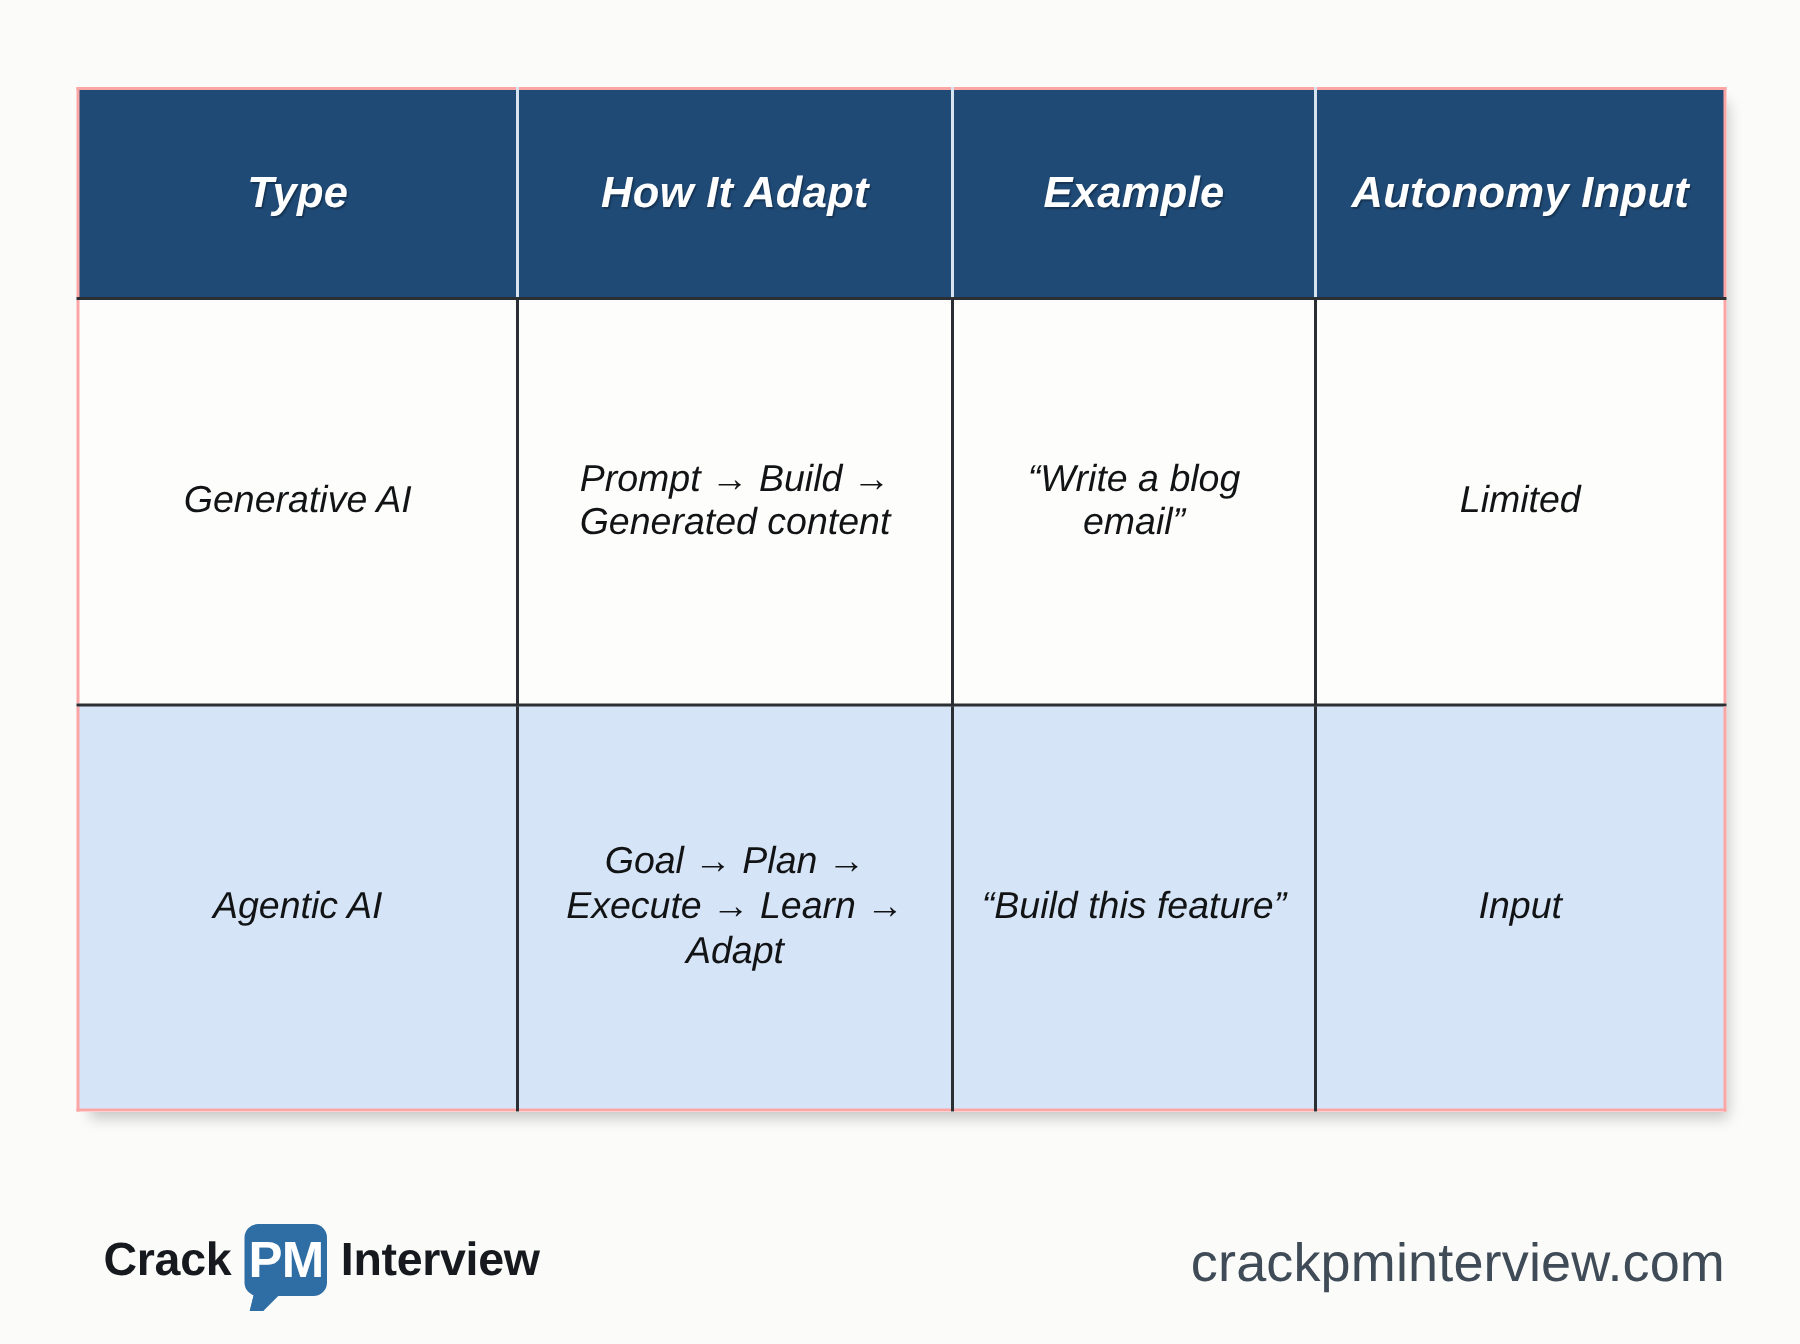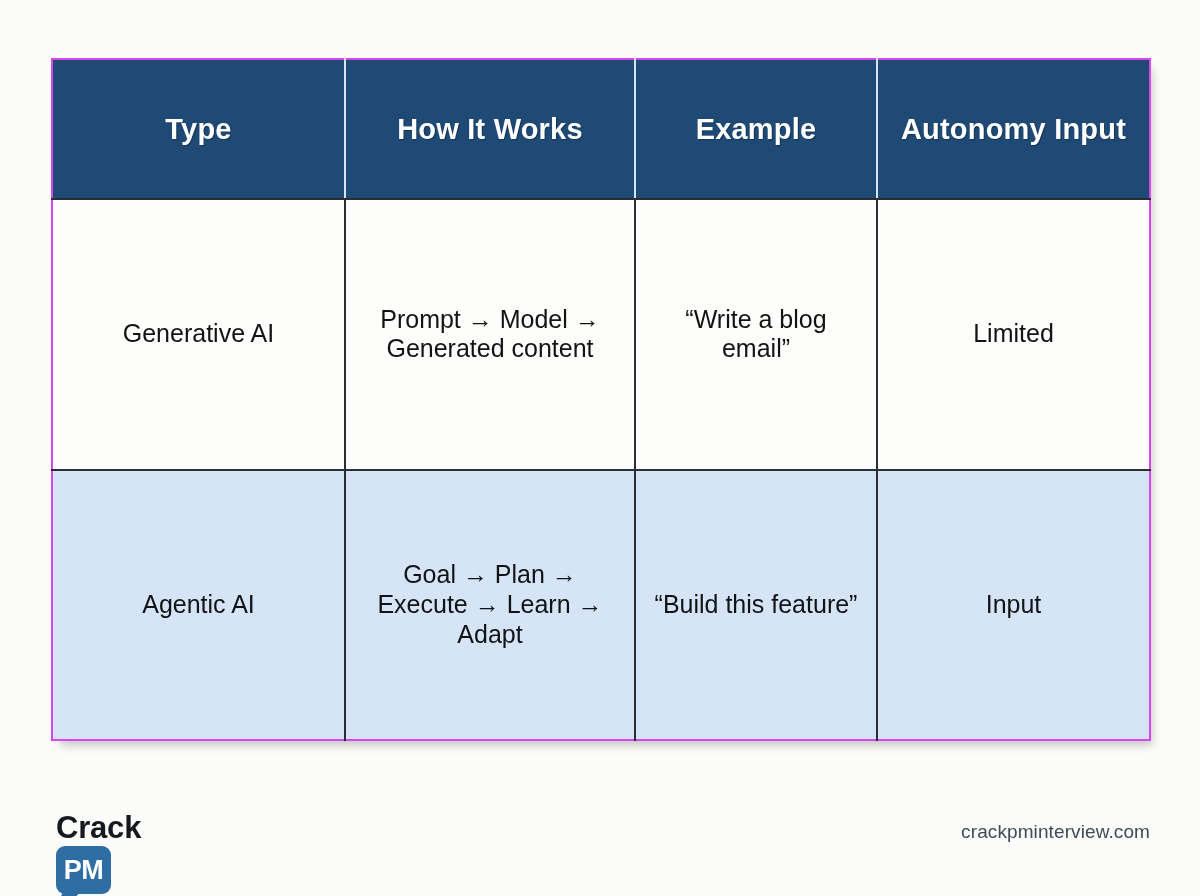--- a/index.html
+++ b/index.html
@@ -32,21 +32,22 @@
     height: 683px;
     box-shadow: 6px 7px 9px -3px rgba(0,0,0,0.22);
   }
 
   table.comparison {
     width: 1098px;
     height: 683px;
     border-collapse: collapse;
     table-layout: fixed;
     background: #ffffff;
-    border: 2px solid #d946ef;
+    border: 2px solid #fca5a5;
+    font-style: italic;
   }
 
   table.comparison col.c1 { width: 293px; }
   table.comparison col.c2 { width: 290px; }
   table.comparison col.c3 { width: 242px; }
   table.comparison col.c4 { width: 273px; }
 
   
   thead tr.header-row {
     height: 140px;
@@ -89,25 +90,25 @@
   .footer {
     position: absolute;
     left: 0;
     top: 800px;
     width: 1200px;
     height: 96px;
   }
 
   .brand {
     position: absolute;
-    left: 56px;
+    left: 69px;
     top: 10px;
     display: flex;
+    align-items: center;
     height: 60px;
-    flex-direction: column;
   }
   .brand-word {
     font-size: 31px;
     font-weight: bold;
     color: #16191d;
     letter-spacing: -0.2px;
   }
   .brand-word.lead { margin-right: 9px; }
   .brand-word.tail { margin-left: 9px; }
 
@@ -117,21 +118,21 @@
     height: 48px;
     background: #2f6ea5;
     border-radius: 9px;
     display: flex;
     align-items: center;
     justify-content: center;
     flex: 0 0 auto;
   }
   .pm-bubble .pm-text {
     color: #ffffff;
-    font-size: 27px;
+    font-size: 34px;
     font-weight: bold;
     line-height: 1;
     letter-spacing: -0.5px;
   }
   .pm-bubble::after {
     content: "";
     position: absolute;
     left: 5px;
     bottom: -10px;
     width: 0;
@@ -140,66 +141,67 @@
     border-right: 9px solid transparent;
     border-top: 12px solid #2f6ea5;
     border-bottom: 0;
     transform: skewX(-14deg);
   }
 
   .site-url {
     position: absolute;
     right: 50px;
     top: 21px;
-    font-size: 19px;
+    font-size: 36px;
     color: #3f4b57;
     letter-spacing: 0.1px;
   }
 </style>
 </head>
 <body>
 
 <div class="page">
 
   <div class="table-wrap">
     <table class="comparison">
       <colgroup>
         <col class="c1">
           <col class="c2">
           <col class="c3">
           <col class="c4">
       </colgroup>
       <thead>
         <tr class="header-row">
           <th>Type</th>
-          <th>How It Works</th>
+          <th>How It Adapt</th>
           <th>Example</th>
           <th>Autonomy Input</th>
         </tr>
       </thead>
       <tbody>
         <tr class="row-plain">
           <td>Generative AI</td>
-          <td>Prompt → Model → Generated content</td>
+          <td>Prompt → Build → Generated content</td>
           <td>“Write a blog email”</td>
           <td>Limited</td>
         </tr>
         <tr class="row-shaded">
           <td>Agentic AI</td>
           <td>Goal → Plan → Execute → Learn → Adapt</td>
           <td>“Build this feature”</td>
           <td>Input</td>
         </tr>
       </tbody>
     </table>
   </div>
 
   <div class="footer">
     <div class="brand">
       <span class="brand-word lead">Crack</span>
       <span class="pm-bubble">
         <span class="pm-text">PM</span>
       </span>
+      <span class="brand-word tail">Interview</span>
     </div>
     <div class="site-url">crackpminterview.com</div>
   </div>
 
 </div>
 
 </body></html>

